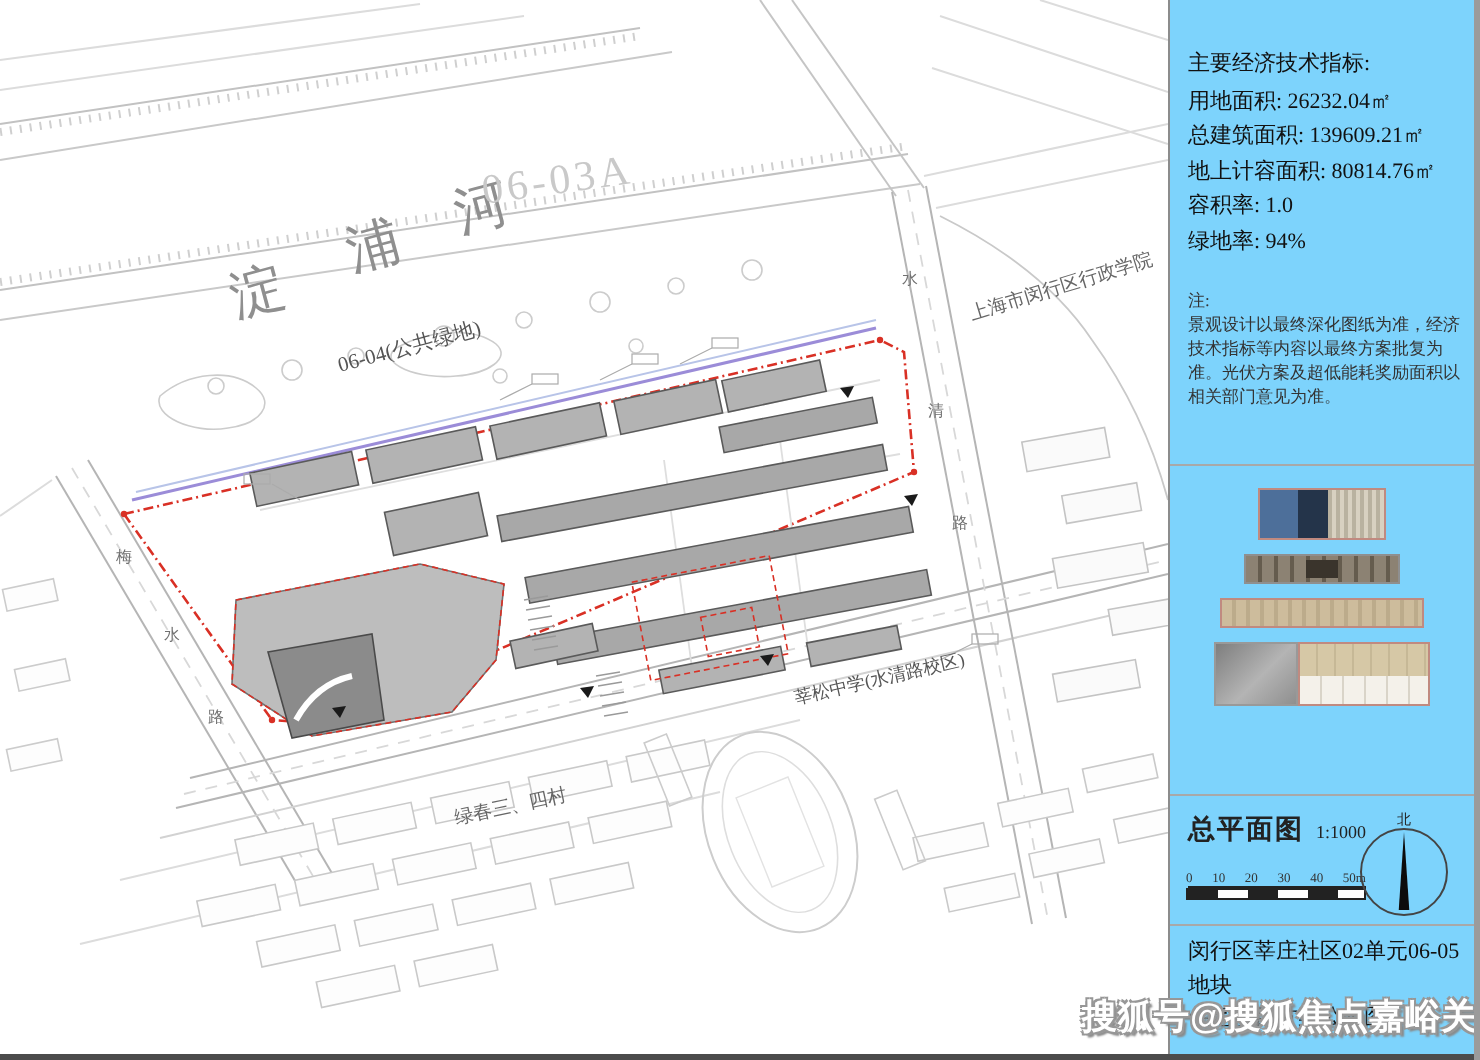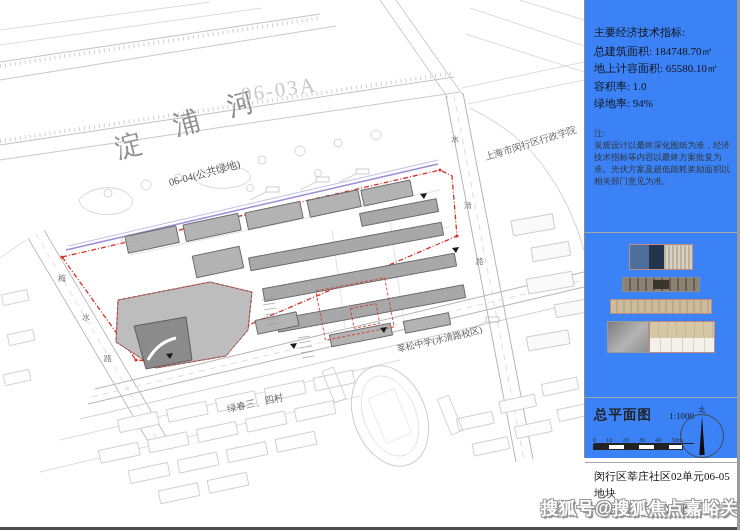--- a/index.html
+++ b/index.html
@@ -1,20 +1,20 @@
 <!DOCTYPE html>
 <html><head>
 <meta charset="utf-8">
 <style>
   html,body{margin:0;padding:0;background:#e8e8e8;}
   .stage{position:relative;width:740px;height:530px;background:#fff;overflow:hidden;
          font-family:"Liberation Serif",serif;color:#222;}
   svg text{font-family:"Liberation Serif",serif;}
   
-  .panel{position:absolute;left:584px;top:0;width:153px;height:458px;background:#3b82f6;
+  .panel{position:absolute;left:584px;top:0;width:153px;height:530px;background:#7dd3fc;
          border-left:1px solid #8c8c8c;box-sizing:border-box;}
   .ind{padding:24px 6px 0 9px;font-size:11px;line-height:17.5px;color:#111;}
   .ind .title{margin-bottom:1px;}
   .note{padding:14px 6px 0 9px;font-size:8.5px;line-height:12px;color:#333;}
   .hdiv{position:absolute;left:0;width:100%;height:0;border-top:1px solid #a8a8a8;}
   .elevs{position:absolute;left:0;top:240px;width:100%;display:flex;flex-direction:column;
          align-items:center;}
   .thumb{margin:4px 0 3px 0;display:flex;box-sizing:border-box;}
   .t1{width:64px;height:26px;border:1px solid #c08a80;}
   .t1 .a{flex:1.1;background:#4d6f9a;}
@@ -29,21 +29,21 @@
   .t4{width:108px;height:32px;}
   .t4 .ph{width:40px;background:linear-gradient(135deg,#7e7e7e,#b4b4b4 55%,#8f8f8f);border:1px solid #999;}
   .t4 .el{flex:1;display:flex;flex-direction:column;border:1px solid #c08a80;}
   .t4 .el .up{height:16px;background:repeating-linear-gradient(90deg,#d6c8a6 0 8px,#c6b896 8px 9px);}
   .t4 .el .dn{flex:1;background:repeating-linear-gradient(90deg,#f4f1ea 0 10px,#d9d4c8 10px 11px);}
   .cap{position:absolute;left:0;top:466px;padding:2px 6px 0 9px;font-size:11px;
        line-height:16.5px;color:#111;}
   .ptitle{position:absolute;left:9px;top:406px;display:flex;align-items:baseline;
           border-bottom:1.5px solid #222;padding-bottom:19px;}
   .ptitle .big{font-size:13.5px;font-weight:bold;letter-spacing:1px;}
-  .ptitle .sc{font-size:9px;margin-left:17px;}
+  .ptitle .sc{font-size:9px;margin-left:6px;}
   .sbar{position:absolute;left:8px;top:436px;width:90px;}
   .sbar .nums{display:flex;justify-content:space-between;font-size:6.5px;color:#333;}
   .sbar .bar{margin-top:1px;height:3.5px;border:0.5px solid #222;
              background:repeating-linear-gradient(90deg,#222 0 15px,#fff 15px 30px);}
   .north{position:absolute;right:13px;top:414px;width:42px;height:42px;
          border:1px solid #444;border-radius:50%;}
   .north .n{position:absolute;top:-10px;left:50%;transform:translateX(-50%);font-size:7px;color:#222;}
   .north .needle{position:absolute;left:50%;top:1px;transform:translateX(-50%);
          width:11px;height:39px;background:#0c0c0c;
          clip-path:polygon(50% 0,74% 100%,26% 100%);}
@@ -282,22 +282,23 @@
       <text x="58" y="281" font-size="8" fill="#707070">梅</text>
       <text x="82" y="320" font-size="8" fill="#707070">水</text>
       <text x="104" y="361" font-size="8" fill="#707070">路</text>
     </g>
   </svg>
 
   <div class="panel">
 
     <div class="ind">
       <div class="title">主要经济技术指标:</div>
-      <div>总建筑面积: 184748.70㎡</div>
-      <div>地上计容面积: 65580.10㎡</div>
+      <div>用地面积: 26232.04㎡</div>
+      <div>总建筑面积: 139609.21㎡</div>
+      <div>地上计容面积: 80814.76㎡</div>
       <div>容积率: 1.0</div>
       <div>绿地率: 94%</div>
     </div>
 
     <div class="note">
       <div>注:</div>
       <div>景观设计以最终深化图纸为准，经济技术指标等内容以最终方案批复为准。光伏方案及超低能耗奖励面积以相关部门意见为准。</div>
     </div>
 
     <div class="hdiv" style="top:232px"></div>

